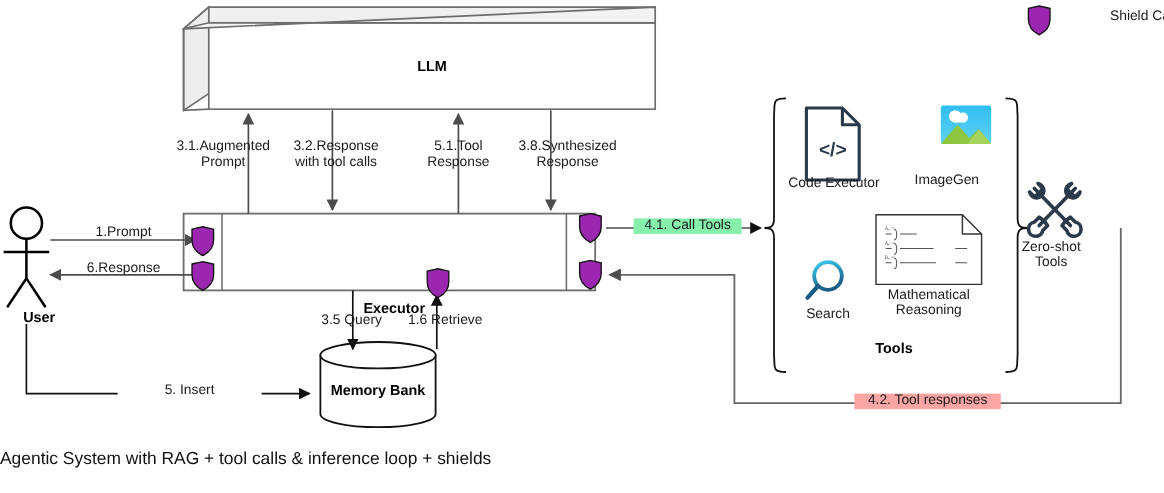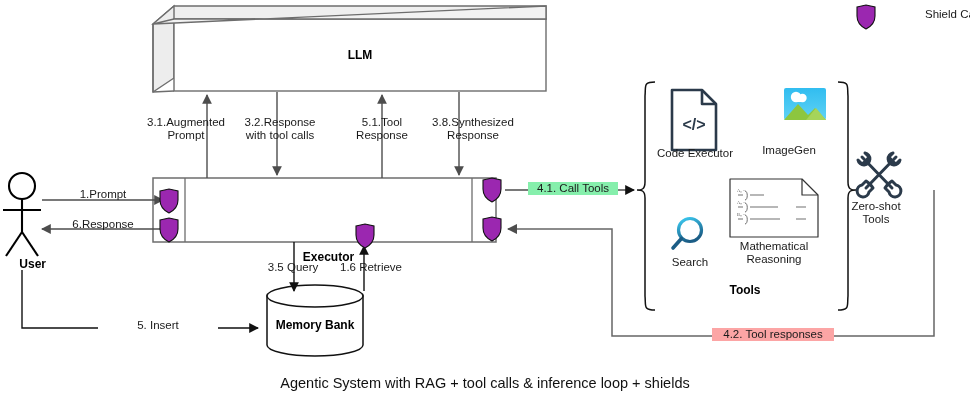--- a/index.html
+++ b/index.html
@@ -194,15 +194,15 @@
   <div class="abs lbl" style="left:656px;top:256px;width:68px;">Search</div>
   <div class="abs lbl" style="left:724px;top:240px;width:100px;">Mathematical
 Reasoning</div>
   <div class="abs lbl" style="left:840px;top:200px;width:72px;">Zero-shot
 Tools</div>
 
   
   <div class="abs lbl" style="left:882px;top:8px;width:84px;text-align:left;margin-left:43px;">Shield Call</div>
 
   
-  <div class="abs" style="left:0px;top:375px;width:970px;text-align:center;font-size:14.5px;color:#111;">Agentic System with RAG + tool calls &amp; inference loop + shields</div>
+  <div class="abs" style="left:0px;top:375px;width:970px;text-align:left;font-size:14.5px;color:#111;">Agentic System with RAG + tool calls &amp; inference loop + shields</div>
 
 </div>
 
 </body></html>

